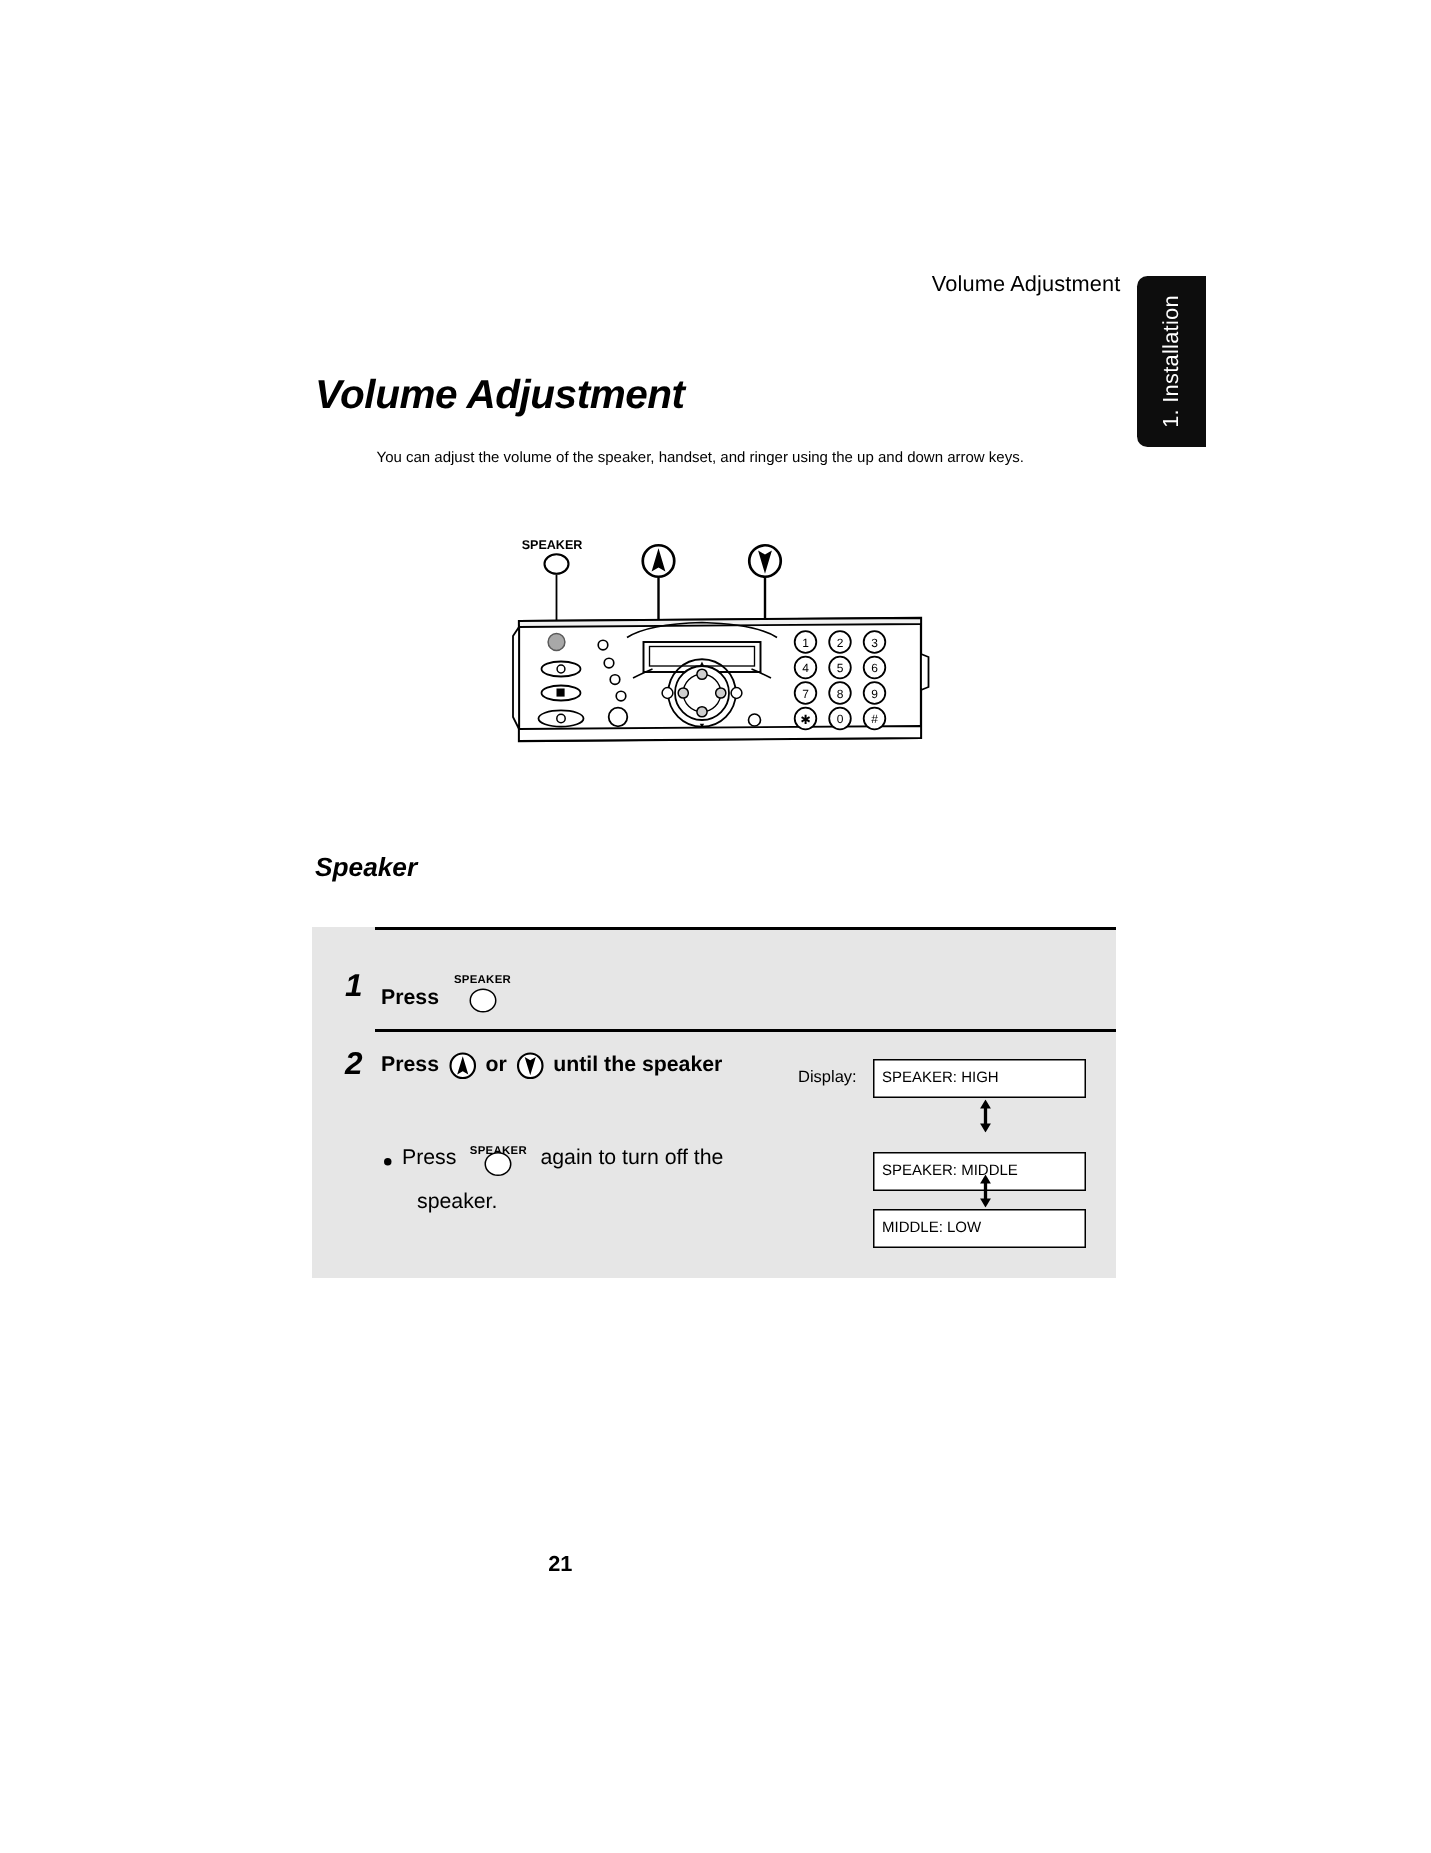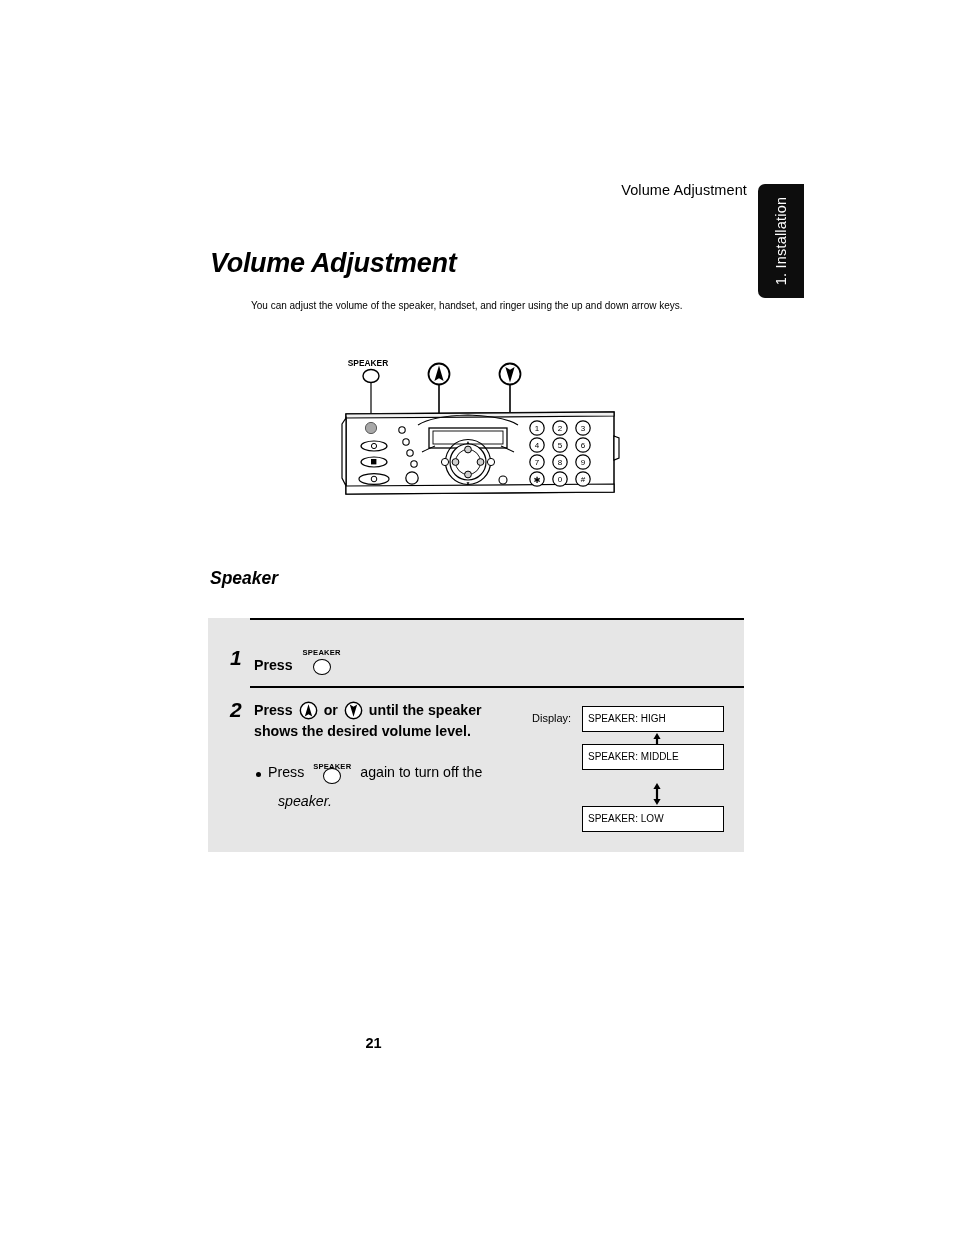--- a/index.html
+++ b/index.html
@@ -169,21 +169,20 @@
   .bullet-dot {
     width: 5px; height: 5px;
     background: #000;
     border-radius: 50%;
     margin-bottom: 5px;
   }
   .bullet-line2 {
     margin-top: 11px;
     margin-left: 22px;
     font-size: 14.2px;
-    font-style: italic;
   }
 
   
   .speaker-key {
     position: relative;
     display: inline-block;
     width: 42px;
     height: 24px;
   }
   .speaker-key .sk-label {
@@ -236,21 +235,21 @@
     height: 26px;
     box-sizing: border-box;
     border: 1.8px solid #000;
     background: #ffffff;
     font-size: 10px;
     line-height: 23px;
     padding-left: 5px;
     white-space: nowrap;
   }
   .disp-box-0 { top: 6px; }
-  .disp-box-1 { top: 44px; }
+  .disp-box-1 { top: 68px; }
   .disp-box-2 { top: 106px; }
 
   .flow-arrow {
     position: absolute;
     left: 131px;
     width: 12px;
     height: 22px;
   }
   .flow-arrow-0 { top: 33px; }
   .flow-arrow-1 { top: 83px; }
@@ -430,21 +429,20 @@
           <circle cx="10" cy="10" r="8.6" fill="#fff" stroke="#000" stroke-width="1.5"></circle>
           <path d="M10 3.4 L13.9 16.2 L10 13.9 L6.1 16.2 Z" fill="#000"></path>
         </svg>
         <span>or</span>
         <svg class="arrow-key" viewBox="0 0 20 20">
           <circle cx="10" cy="10" r="8.6" fill="#fff" stroke="#000" stroke-width="1.5"></circle>
           <path d="M10 16.6 L6.1 3.8 L10 6.1 L13.9 3.8 Z" fill="#000"></path>
         </svg>
         <span>until the speaker</span>
       </div>
-      <div class="step2-l2">shows the desired volume level.</div>
     </div>
 
     <div class="bullet-row">
       <div class="bullet-line1">
         <span class="bullet-dot"></span>
         <span>Press</span>
         <span class="speaker-key">
           <span class="sk-label">SPEAKER</span>
           <span class="sk-circle"></span>
         </span>
@@ -465,18 +463,18 @@
       </svg>
 
       <div class="disp-box disp-box-1">SPEAKER: MIDDLE</div>
 
       <svg class="flow-arrow flow-arrow-1" viewBox="0 0 12 22">
         <line x1="6" y1="4" x2="6" y2="18" stroke="#000" stroke-width="2.2"></line>
         <path d="M6 0 L9.6 6 L2.4 6 Z" fill="#000"></path>
         <path d="M6 22 L2.4 16 L9.6 16 Z" fill="#000"></path>
       </svg>
 
-      <div class="disp-box disp-box-2">SPEAKER: LOW</div>
+      <div class="disp-box disp-box-2">MIDDLE: LOW</div>
     </div>
   </div>
 </div>
 
 <div class="page-number">21</div>
 
 </body></html>

